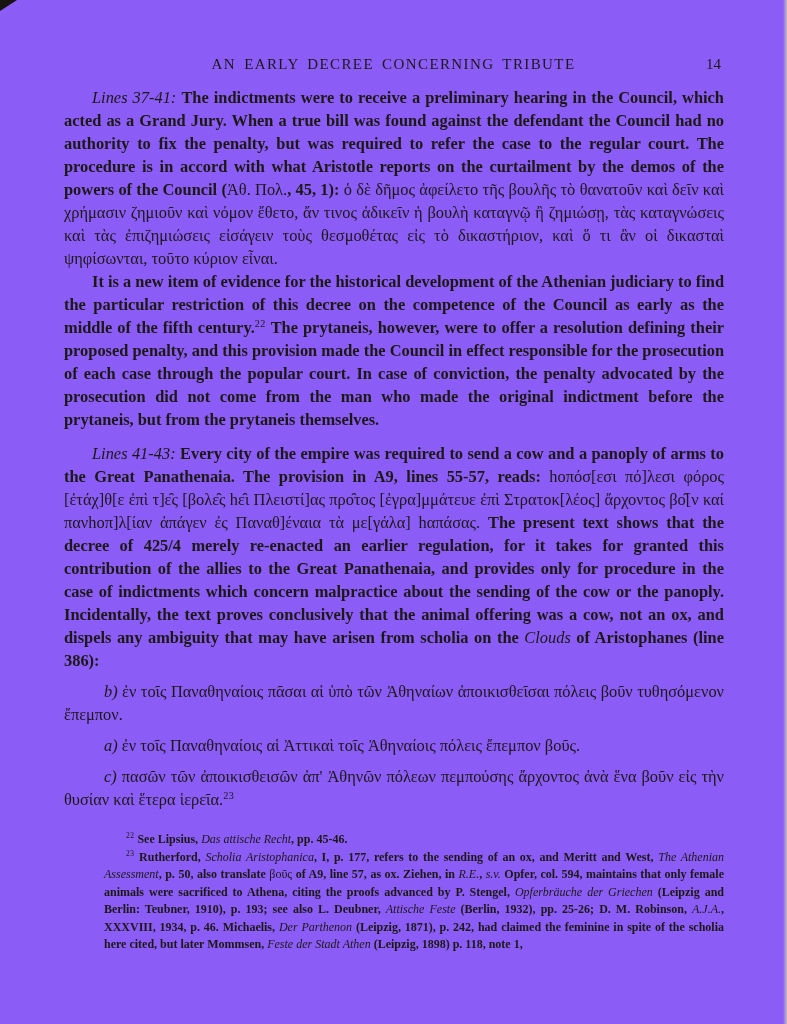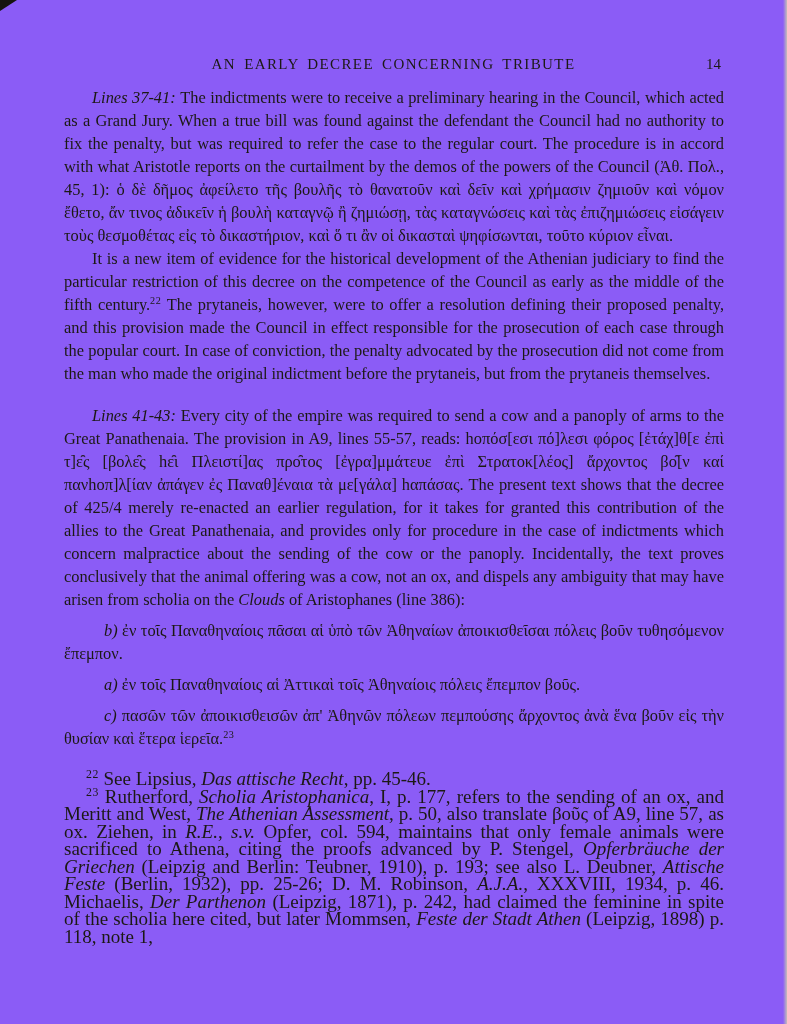--- a/index.html
+++ b/index.html
@@ -49,31 +49,32 @@
 
   .text-block {
     position: absolute;
     top: 86px; left: 64px; right: 63px;
     font-size: 16.4px;
     line-height: 23px;
     text-align: justify;
   }
 
   .para { margin: 0; text-indent: 28px; }
-  .section-start { margin-top: 19px; }
+  .section-start { margin-top: 11px; }
   .list-item { margin-top: 8px; text-indent: 40px; }
 
   .footnotes {
     margin-top: 20px;
-    font-size: 19px;
+    font-size: 12px;
     line-height: 17.5px;
+    margin-left: 40px;
   }
   .footnote { margin: 0; text-indent: 22px; }
 
-  .run-roman { font-style: normal; }
+  .run-roman { font-style: normal; font-weight: bold; }
   .run-italic { font-style: italic; }
   .run-greek { }
   sup.run-sup {
     font-size: 0.62em;
     line-height: 0;
     vertical-align: super;
     letter-spacing: 0.5px;
   }
 </style>
 </head>

